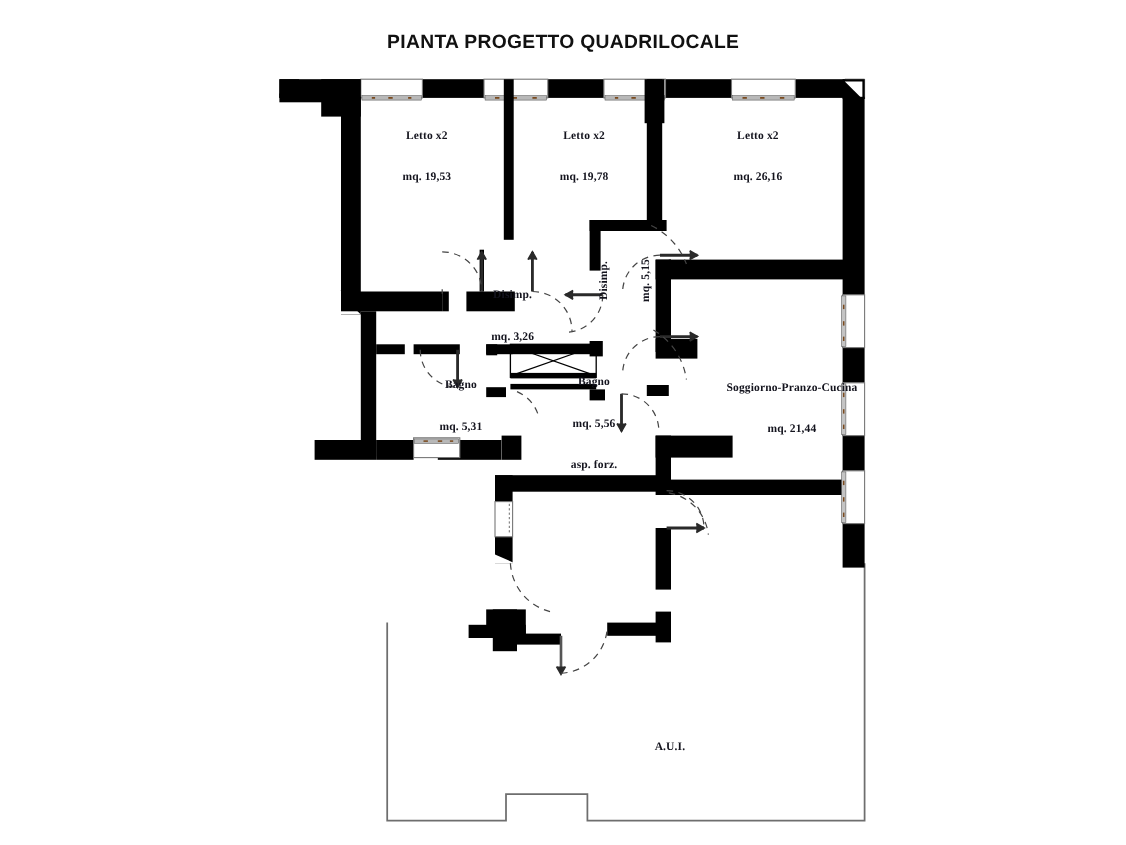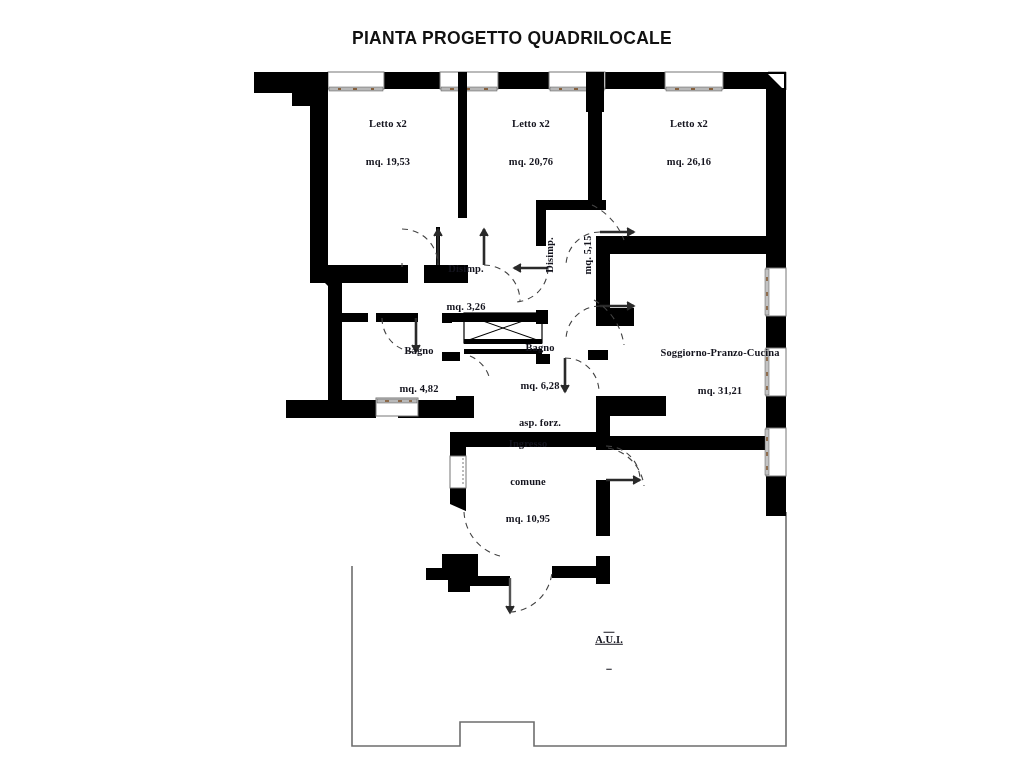--- a/index.html
+++ b/index.html
@@ -308,57 +308,52 @@
     </g>
   </svg>
 
   <div class="room-label" style="left:388px; top:143px;">
     <span class="label-line">Letto x2</span>
     <span class="label-line">mq. 19,53</span>
   </div>
 
   <div class="room-label" style="left:531px; top:143px;">
     <span class="label-line">Letto x2</span>
-    <span class="label-line">mq. 20,76</span>
+    <span class="label-line">mq. 19,78</span>
   </div>
 
   <div class="room-label" style="left:689px; top:143px;">
     <span class="label-line">Letto x2</span>
     <span class="label-line">mq. 26,16</span>
   </div>
 
   <div class="room-label" style="left:466px; top:288px;">
     <span class="label-line">Disimp.</span>
     <span class="label-line">mq. 3,26</span>
   </div>
 
   <div class="room-label vertical" style="left:569px; top:255px;">
     <span class="label-line">Disimp.</span>
     <span class="label-line">mq. 5,15</span>
   </div>
 
   <div class="room-label" style="left:419px; top:370px;">
     <span class="label-line">Bagno</span>
-    <span class="label-line">mq. 4,82</span>
+    <span class="label-line">mq. 5,31</span>
   </div>
 
   <div class="room-label" style="left:540px; top:386px;">
     <span class="label-line">Bagno</span>
-    <span class="label-line">mq. 6,28</span>
+    <span class="label-line">mq. 5,56</span>
     <span class="label-line">asp. forz.</span>
   </div>
 
   <div class="room-label" style="left:720px; top:372px;">
     <span class="label-line">Soggiorno-Pranzo-Cucina</span>
-    <span class="label-line">mq. 31,21</span>
-  </div>
-
-  <div class="room-label" style="left:528px; top:482px;">
-    <span class="label-line">Ingresso</span>
-    <span class="label-line">comune</span>
-    <span class="label-line">mq. 10,95</span>
-  </div>
-
-  <div class="room-label" style="left:609px; top:640px;text-decoration:underline;">
+    <span class="label-line">mq. 21,44</span>
+  </div>
+
+
+  <div class="room-label" style="left:609px; top:680px;">
     <span class="label-line">A.U.I.</span>
   </div>
 
 </div>
 
 </body></html>

